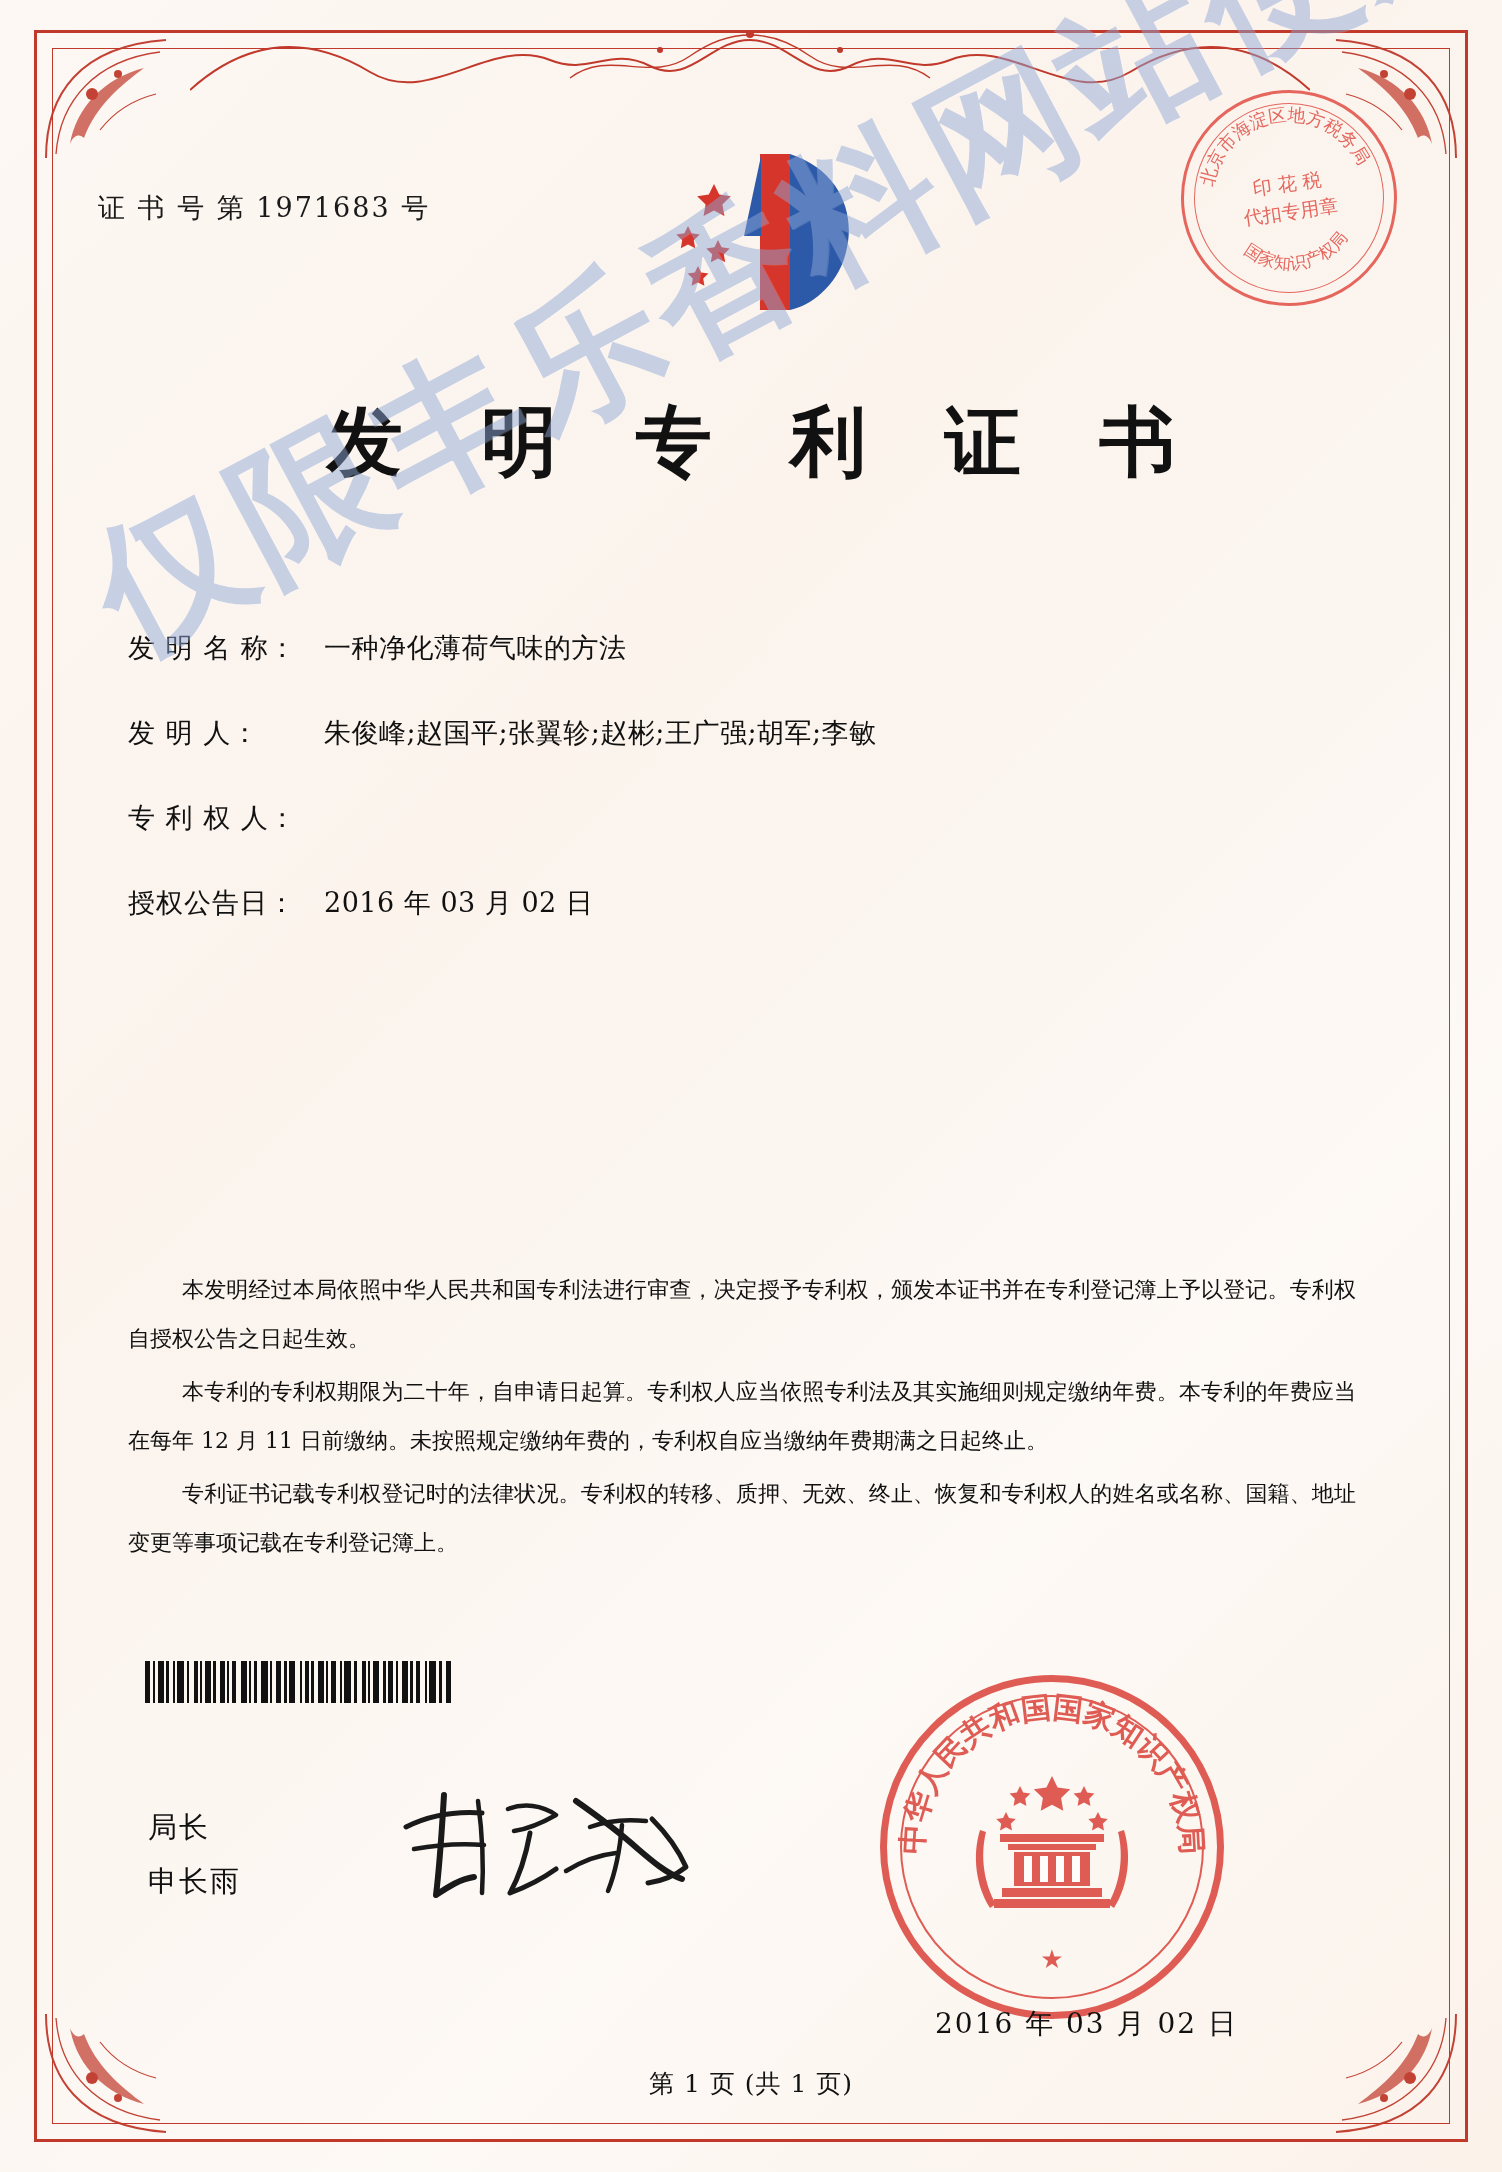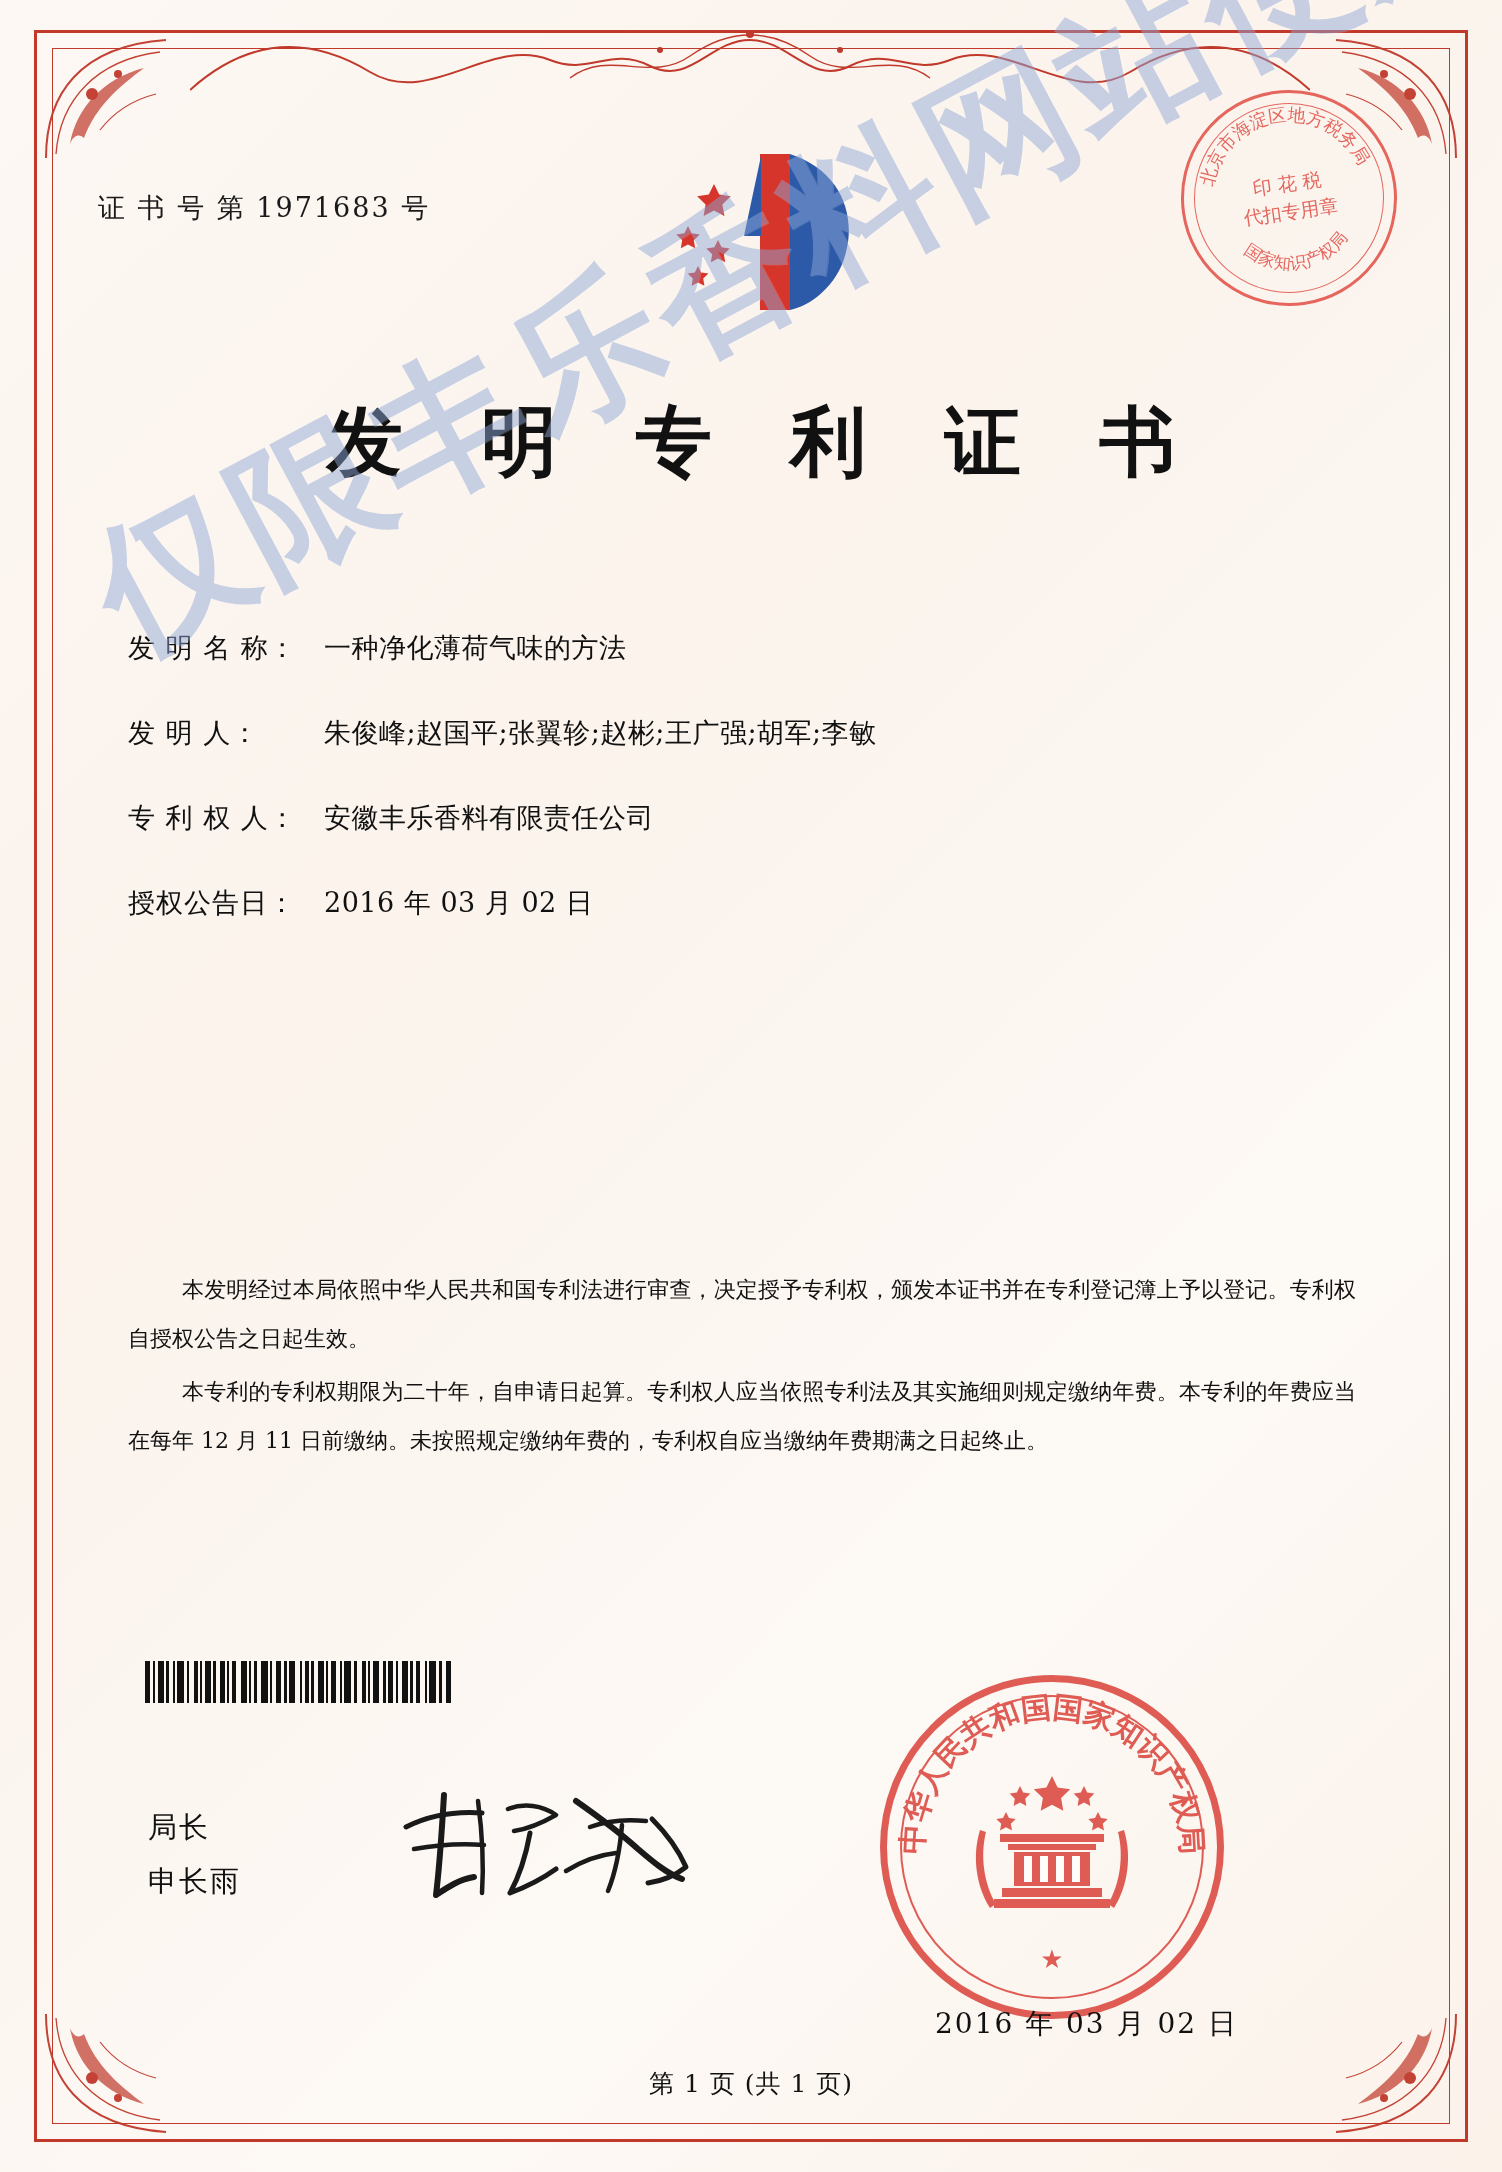--- a/index.html
+++ b/index.html
@@ -347,31 +347,31 @@
     <div class="field-row">
       <span class="field-label label-w5">发 明 名 称：</span>
       <span class="field-value">一种净化薄荷气味的方法</span>
     </div>
     <div class="field-row">
       <span class="field-label label-w5">发 明 人：</span>
       <span class="field-value">朱俊峰;赵国平;张翼轸;赵彬;王广强;胡军;李敏</span>
     </div>
     <div class="field-row">
       <span class="field-label label-w5">专 利 权 人：</span>
-      <span class="field-value">安徽丰乐香料有限责任公司</span>
     </div>
     <div class="field-row">
       <span class="field-label label-w5">授权公告日：</span>
       <span class="field-value">2016 年 03 月 02 日</span>
     </div>
   </div>
 
   <div class="body-text">
     <p>本发明经过本局依照中华人民共和国专利法进行审查，决定授予专利权，颁发本证书并在专利登记簿上予以登记。专利权自授权公告之日起生效。</p>
     <p>本专利的专利权期限为二十年，自申请日起算。专利权人应当依照专利法及其实施细则规定缴纳年费。本专利的年费应当在每年 12 月 11 日前缴纳。未按照规定缴纳年费的，专利权自应当缴纳年费期满之日起终止。</p>
+    <p>专利证书记载专利权登记时的法律状况。专利权的转移、质押、无效、终止、恢复和专利权人的姓名或名称、国籍、地址变更等事项记载在专利登记簿上。</p>
   </div>
 
   <div class="barcode">
     <span style="width:5px"></span>
       <span style="width:3px;background:transparent"></span>
     <span style="width:2px"></span>
       <span style="width:3px;background:transparent"></span>
     <span style="width:6px"></span>
       <span style="width:2px;background:transparent"></span>
     <span style="width:3px"></span>

